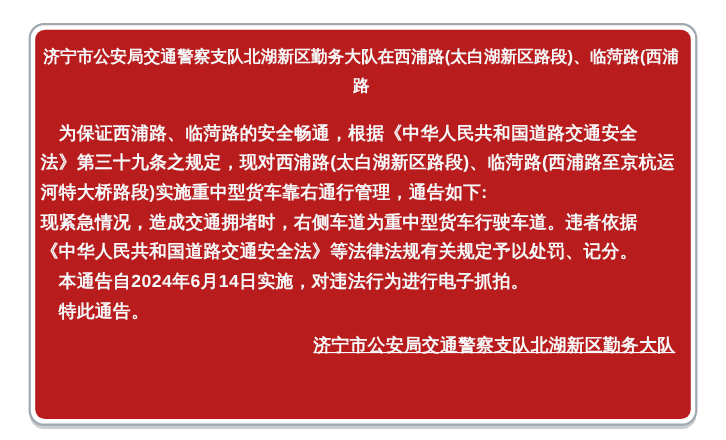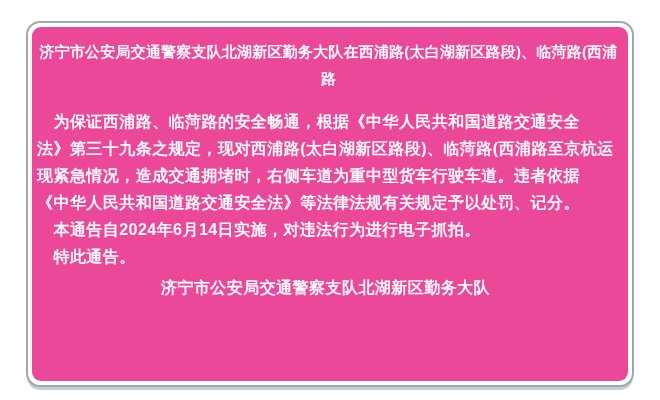--- a/index.html
+++ b/index.html
@@ -23,21 +23,21 @@
     background: #ffffff;
     border: 2px solid #9FA8B0;
     border-radius: 14px;
     padding: 4px;
     box-shadow: 0 4px 0 -1px #C9CED1;
   }
   .notice-panel {
     box-sizing: border-box;
     width: 100%;
     height: 100%;
-    background: #ec4899;
+    background: #b91c1c;
     border-radius: 9px;
     color: #F7FAFB;
     font-weight: bold;
     padding: 11px 8px 0 5px;
     overflow: hidden;
   }
   .notice-title {
     font-size: 15px;
     line-height: 27px;
     text-align: center;
@@ -49,36 +49,38 @@
     line-height: 27px;
     letter-spacing: 0.45px;
   }
   .body-line {
     white-space: nowrap;
   }
   .notice-signature {
     margin-top: 4px;
     font-size: 16px;
     line-height: 27px;
-    text-align: center;
+    text-align: right;
     padding-right: 6px;
     letter-spacing: 0.45px;
+    text-decoration: underline;
   }
 </style>
 </head>
 <body>
 
 <div class="notice-card">
   <div class="notice-panel">
     <div class="notice-title">
       <div class="title-line">济宁市公安局交通警察支队北湖新区勤务大队在西浦路(太白湖新区路段)、临菏路(西浦路</div>
     </div>
     <div class="notice-body" id="notice-body">
         <div class="body-line">　为保证西浦路、临菏路的安全畅通，根据《中华人民共和国道路交通安全</div>
         <div class="body-line">法》第三十九条之规定，现对西浦路(太白湖新区路段)、临菏路(西浦路至京杭运</div>
+        <div class="body-line">河特大桥路段)实施重中型货车靠右通行管理，通告如下:</div>
         <div class="body-line">现紧急情况，造成交通拥堵时，右侧车道为重中型货车行驶车道。违者依据</div>
         <div class="body-line">《中华人民共和国道路交通安全法》等法律法规有关规定予以处罚、记分。</div>
         <div class="body-line">　本通告自2024年6月14日实施，对违法行为进行电子抓拍。</div>
         <div class="body-line">　特此通告。</div>
       </div>
     <div class="notice-signature">济宁市公安局交通警察支队北湖新区勤务大队</div>
 
   </div>
 </div>
 

